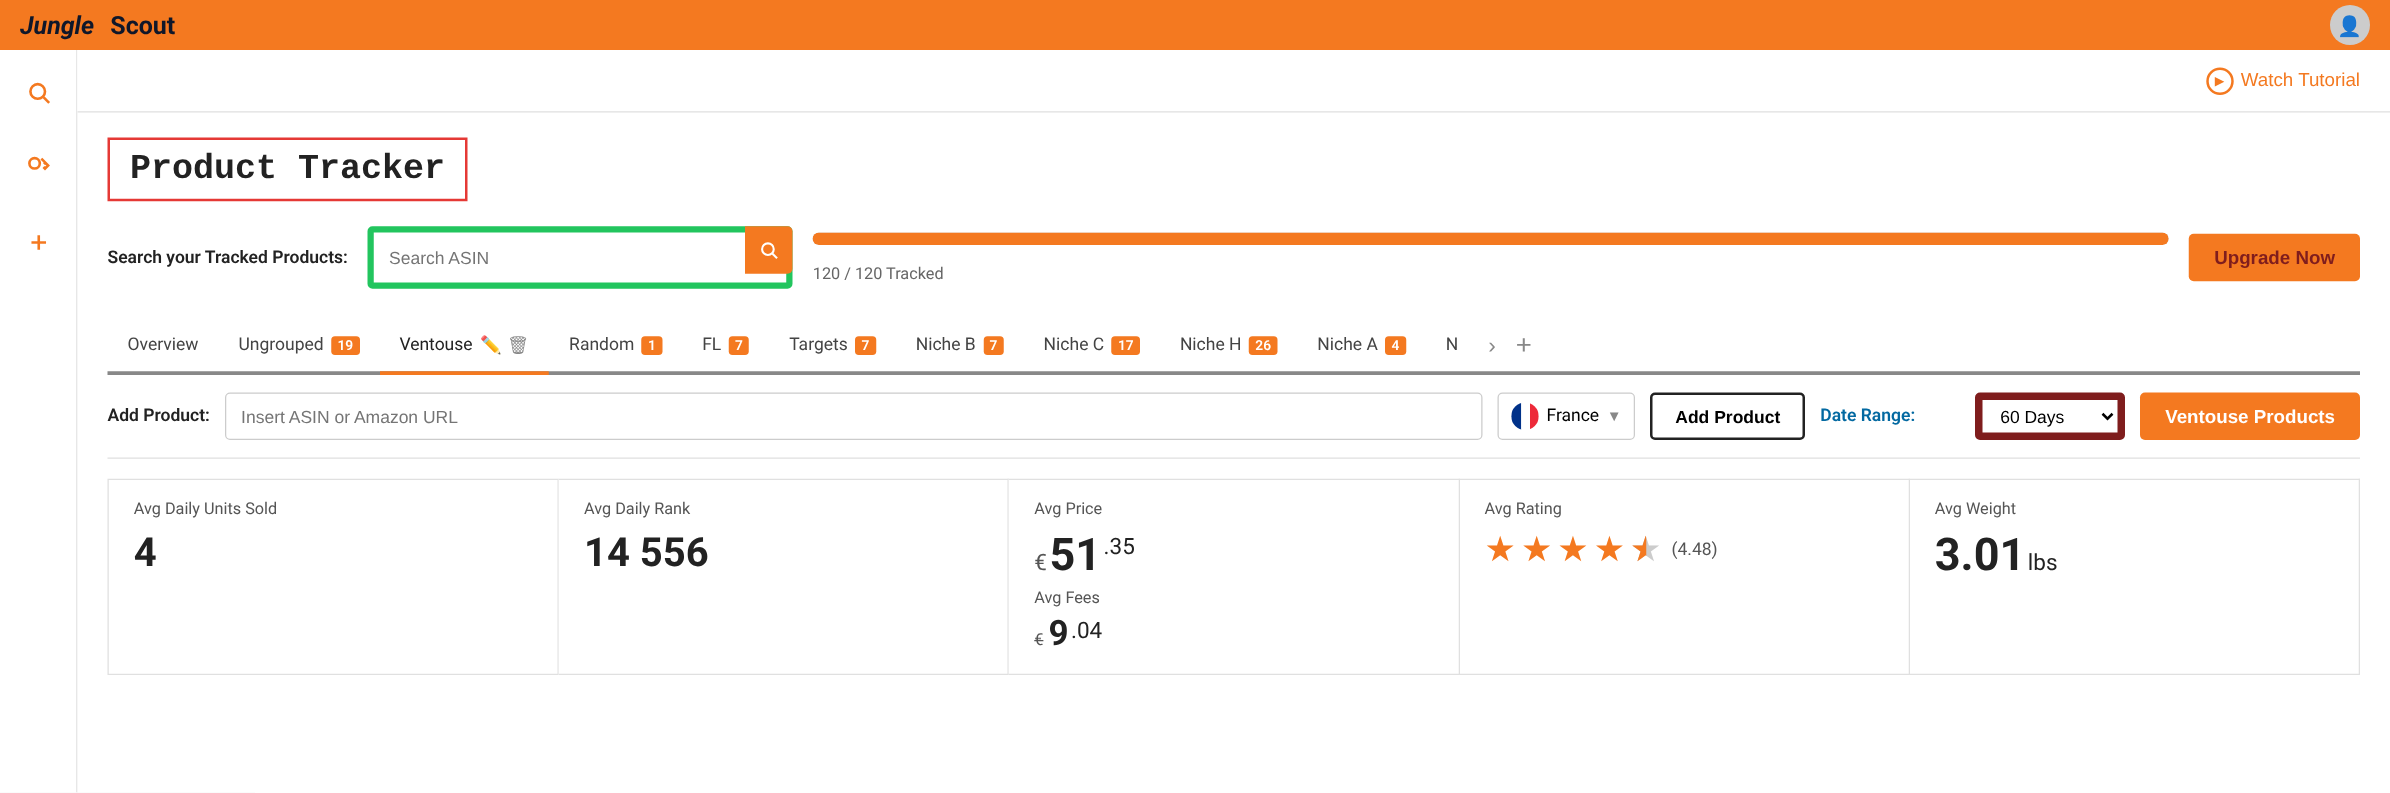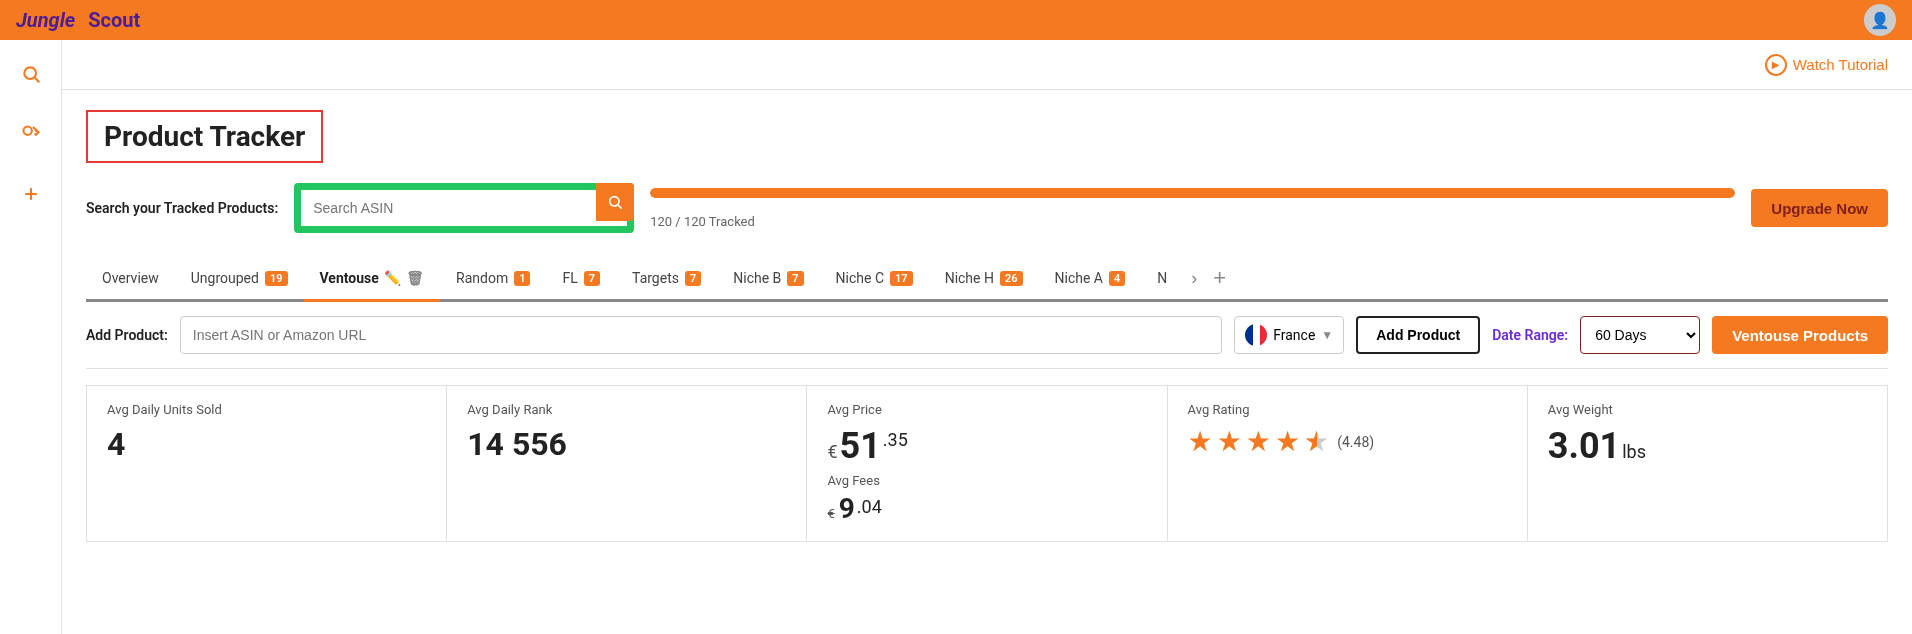--- a/index.html
+++ b/index.html
@@ -8,21 +8,21 @@
     
     .top-nav {
       background: #F47920;
       height: 40px;
       display: flex;
       align-items: center;
       padding: 0 16px;
       justify-content: space-between;
     }
     .logo {
-      color: #4c1d95;
+      color: #0f172a;
       font-size: 20px;
       font-weight: bold;
       display: flex;
       align-items: center;
       gap: 4px;
     }
     .logo-jungle { font-style: italic; }
     .avatar-circle {
       width: 32px; height: 32px;
       border-radius: 50%;
@@ -98,20 +98,21 @@
     .content-inner {
       padding: 20px 24px;
     }
 
     
     .page-title-box {
       border: 2px solid #e53935;
       display: inline-block;
       padding: 8px 16px;
       margin-bottom: 20px;
+      font-family: Liberation Mono, monospace;
     }
     .page-title {
       font-size: 28px;
       font-weight: 700;
       color: #222;
     }
 
     
     .search-row {
       display: flex;
@@ -125,21 +126,21 @@
       color: #222;
       white-space: nowrap;
     }
     .search-input-wrap {
       position: relative;
       flex: 0 0 340px;
     }
     .search-input {
       width: 100%;
       height: 50px;
-      border: 7px solid #22c55e;
+      border: 5px solid #22c55e;
       border-radius: 4px;
       padding: 0 38px 0 12px;
       font-size: 14px;
       outline: none;
       color: #999;
     }
     .search-btn {
       position: absolute;
       right: 0; top: 0;
       height: 38px; width: 38px;
@@ -203,21 +204,21 @@
       font-size: 14px;
       color: #444;
       cursor: pointer;
       white-space: nowrap;
       border-bottom: 3px solid transparent;
       margin-bottom: -3px;
     }
     .tab.active {
       border-bottom: 3px solid #F47920;
       color: #222;
-      font-weight: 700;
+      font-weight: 400;
     }
     .tab-badge {
       background: #F47920;
       color: white;
       border-radius: 3px;
       font-size: 11px;
       padding: 1px 5px;
       font-weight: 600;
     }
     .tab-icons {
@@ -294,32 +295,33 @@
       padding: 0 18px;
       height: 38px;
       font-size: 14px;
       font-weight: 600;
       cursor: pointer;
       text-align: right;
     }
     .date-range-label {
       font-weight: 600;
       font-size: 14px;
-      color: #6d28d9;
+      color: #0369a1;
       white-space: nowrap;
     }
     .date-range-select {
-      border: 1px solid #7f1d1d;
+      border: 6px solid #7f1d1d;
       border-radius: 4px;
       padding: 0 10px;
       height: 38px;
       font-size: 14px;
       background: white;
       cursor: pointer;
       min-width: 120px;
+      margin-left: 36px;
     }
     .recommend-btn {
       background: #F47920;
       color: white;
       border: none;
       border-radius: 4px;
       padding: 0 20px;
       height: 38px;
       font-size: 15px;
       font-weight: 600;

